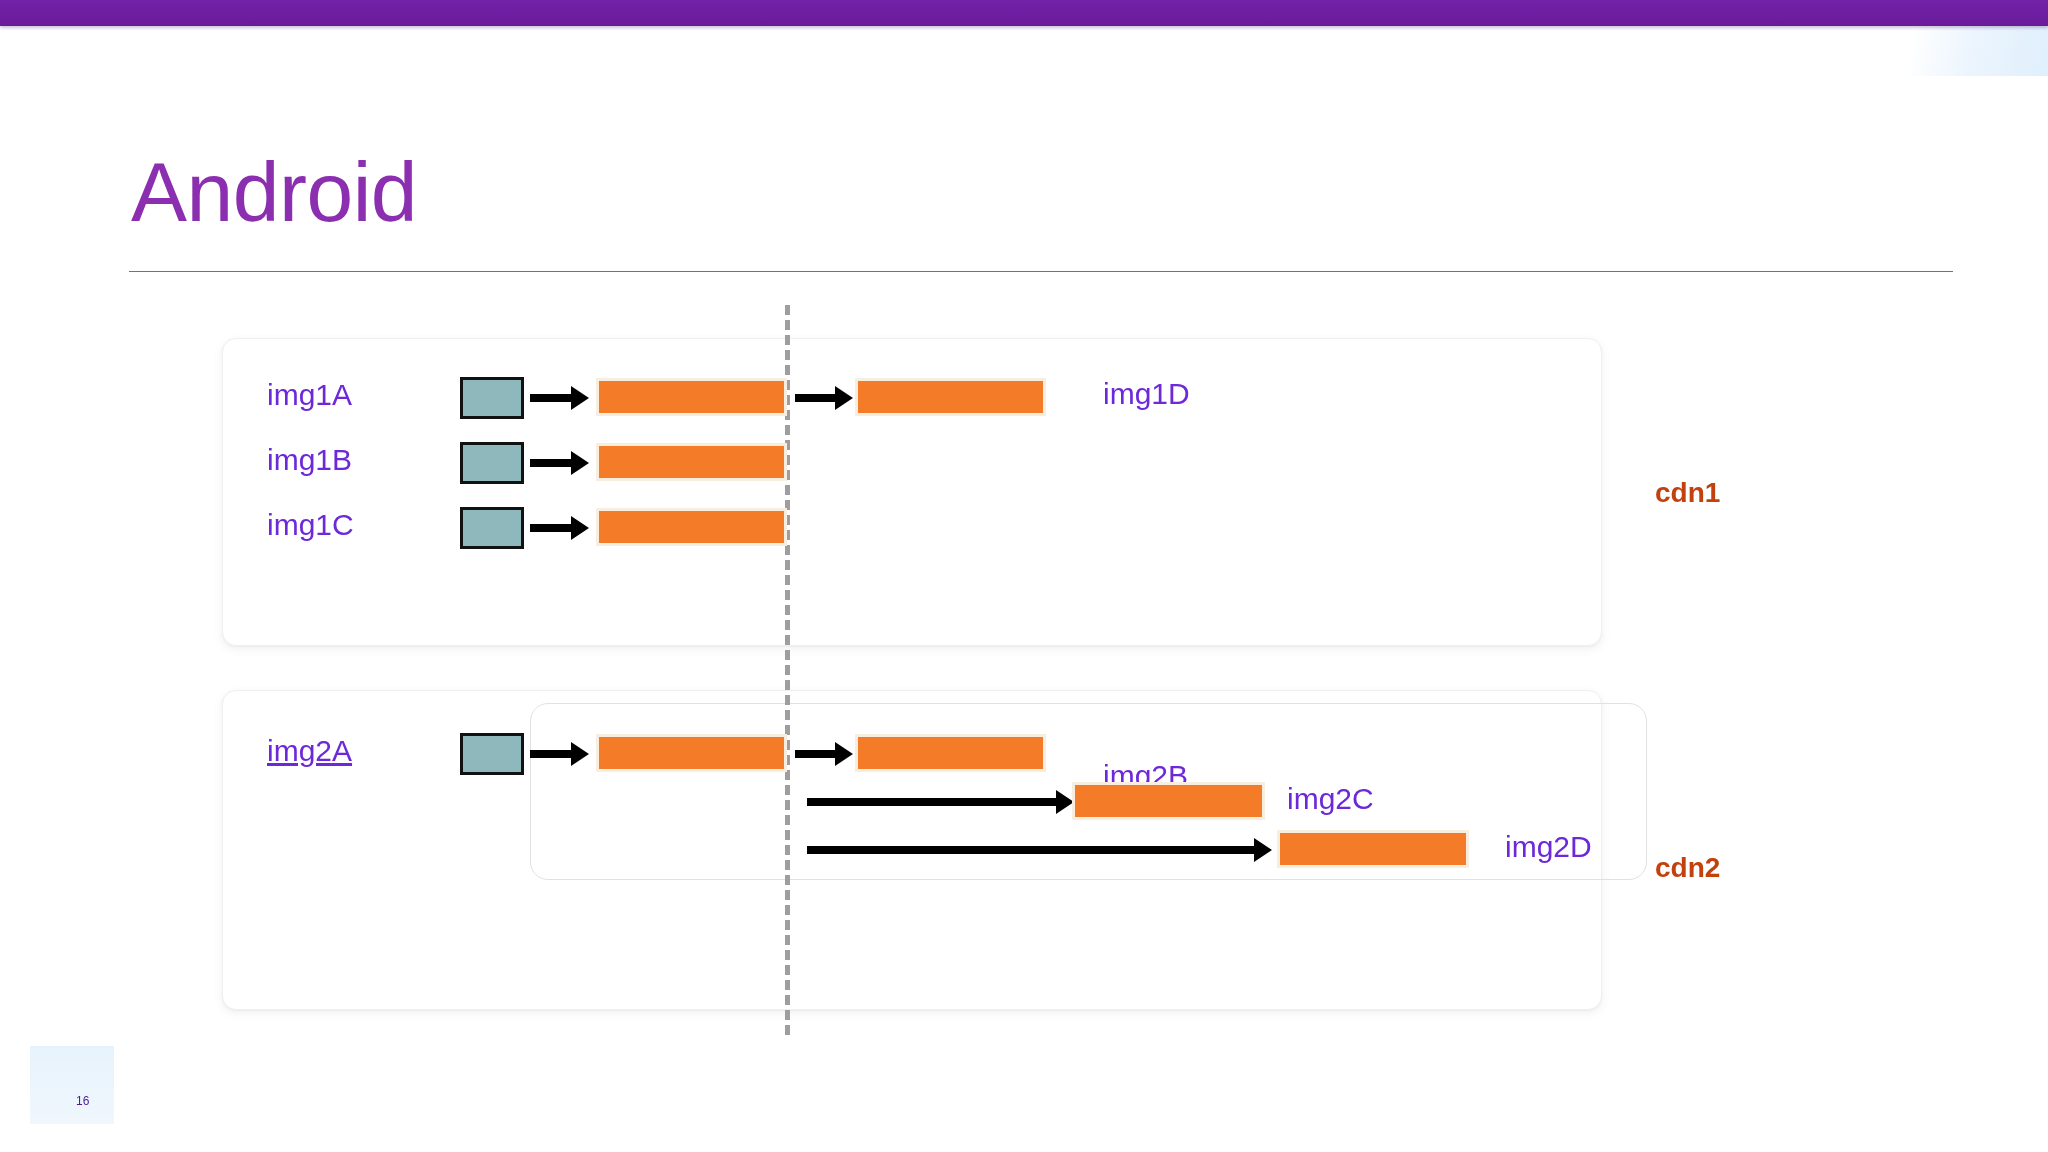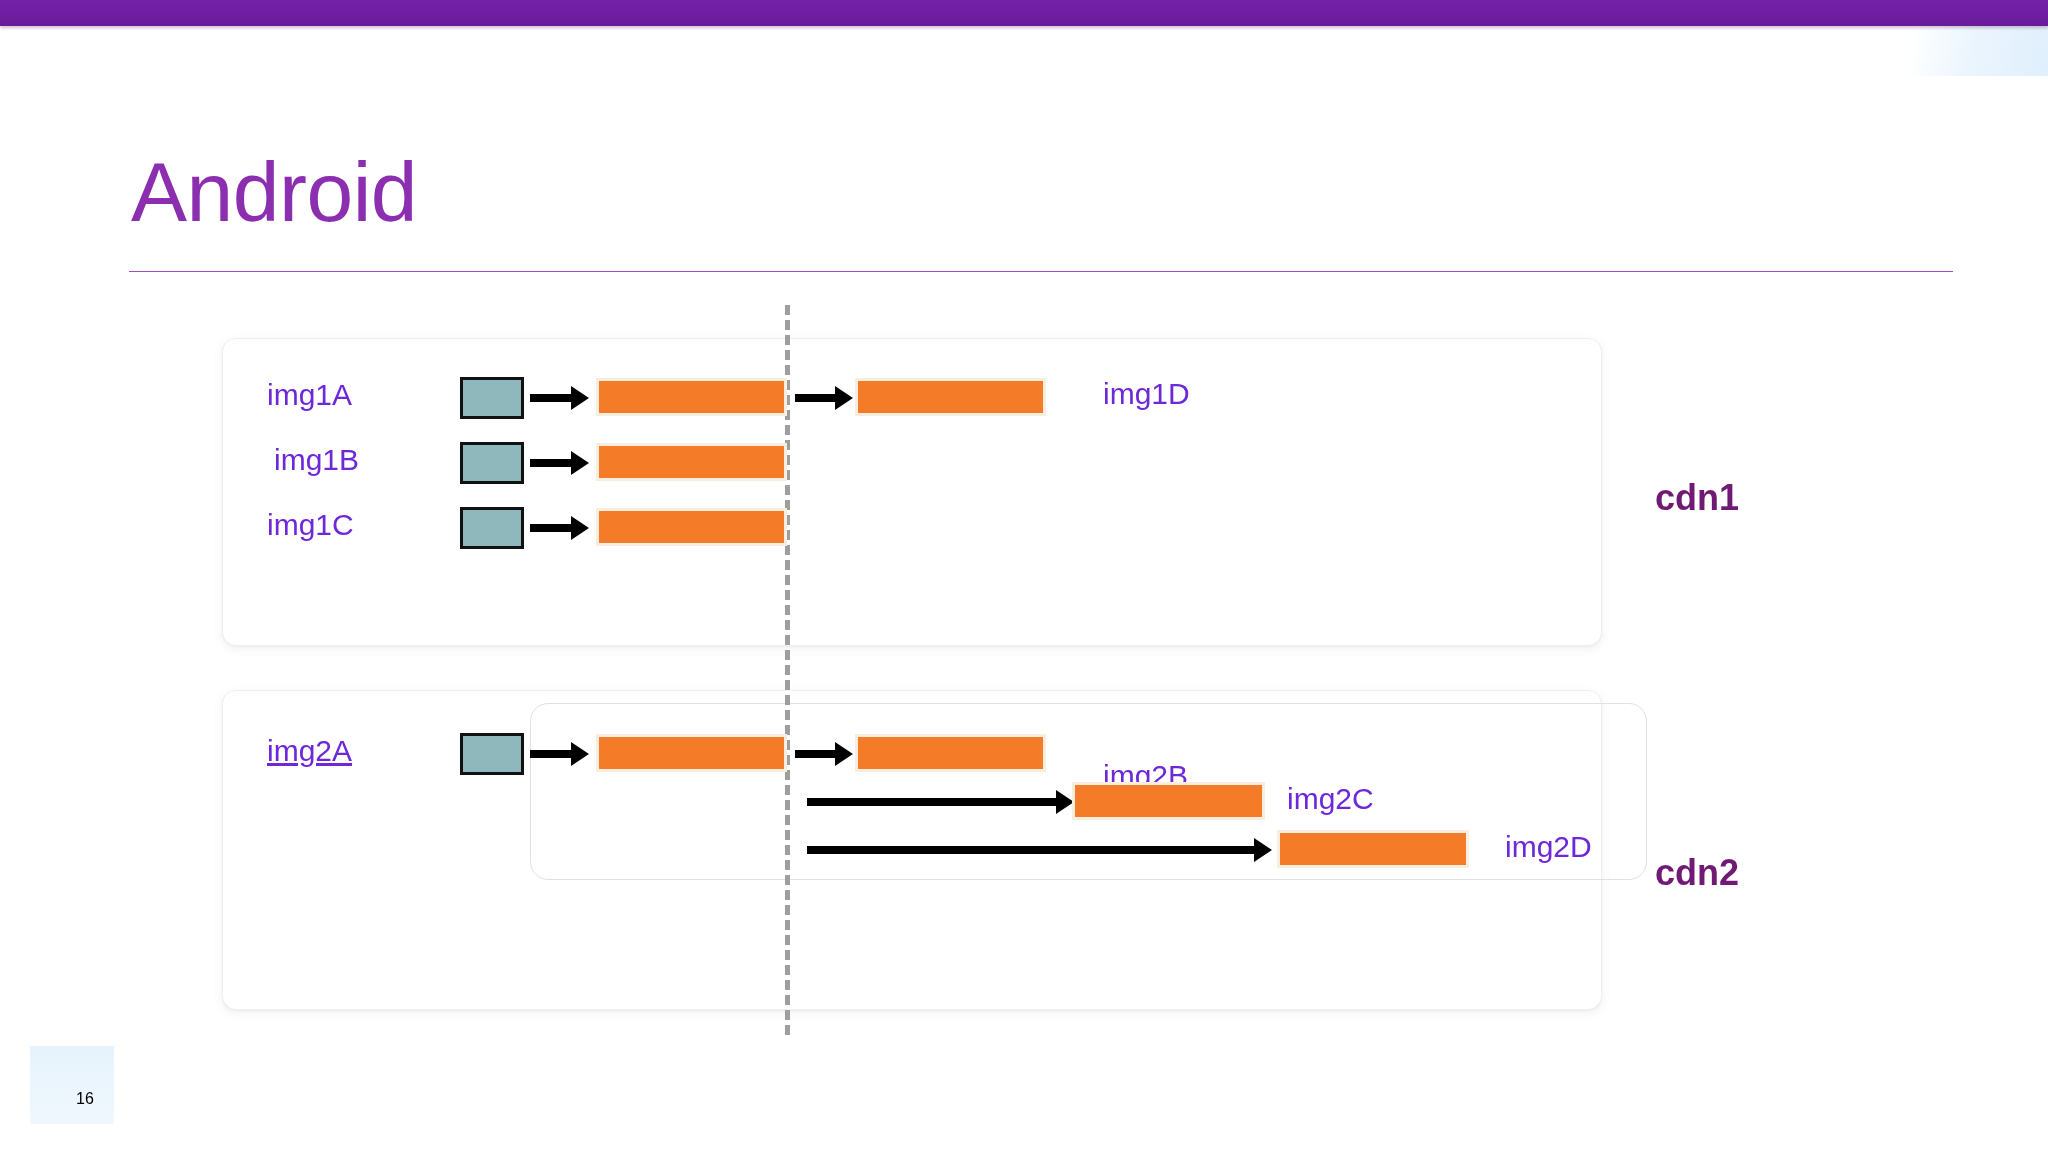--- a/index.html
+++ b/index.html
@@ -38,22 +38,22 @@
   .page-num-bg {
     position: absolute;
     left: 30px; bottom: 28px;
     width: 84px; height: 78px;
     background: linear-gradient(180deg, rgba(229,242,252,0.95) 0%, rgba(235,245,253,0.75) 100%);
     z-index: 1;
   }
   .page-num {
     position: absolute;
     left: 76px; bottom: 44px;
-    font-size: 16px;
-    color: #000000;
+    font-size: 12px;
+    color: #4c1d95;
     z-index: 2;
   }
 
   
   .slide-title {
     position: absolute;
     left: 131px;
     top: 150px;
     font-size: 84px;
     line-height: 1;
@@ -140,23 +140,23 @@
   }
   .label {
     position: absolute;
     font-size: 30px;
     color: #6d28d9;
     white-space: nowrap;
     z-index: 5;
   }
   .cdn-label {
     position: absolute;
-    font-size: 36px;
+    font-size: 28px;
     font-weight: bold;
-    color: #701a75;
+    color: #c2410c;
     white-space: nowrap;
     z-index: 5;
   }
 </style>
 </head>
 <body>
 
 <div class="top-bar"></div>
 <div class="corner-glow"></div>
 <div class="page-num-bg"></div>
@@ -172,21 +172,21 @@
 <div class="split-line"></div>
 
 <div class="label" style="left:267px; top:378px;">img1A</div>
 <div class="src-box" style="left:460px; top:377px;"></div>
 <div class="arrow" style="left:530px; top:394px; width:42px;"></div>
 <div class="bar" style="left:596px; top:378px; width:191px;"></div>
 <div class="arrow" style="left:795px; top:394px; width:41px;"></div>
 <div class="bar" style="left:855px; top:378px; width:191px;"></div>
 <div class="label" style="left:1103px; top:377px;">img1D</div>
 
-<div class="label" style="left:274px; top:443px;text-align:right;">img1B</div>
+<div class="label" style="left:267px; top:443px;text-align:right;">img1B</div>
 <div class="src-box" style="left:460px; top:442px;"></div>
 <div class="arrow" style="left:530px; top:459px; width:42px;"></div>
 <div class="bar" style="left:596px; top:443px; width:191px;"></div>
 
 <div class="label" style="left:267px; top:508px;">img1C</div>
 <div class="src-box" style="left:460px; top:507px;"></div>
 <div class="arrow" style="left:530px; top:524px; width:42px;"></div>
 <div class="bar" style="left:596px; top:508px; width:191px;"></div>
 
 <div class="cdn-label" style="left:1655px; top:477px;">cdn1</div>

